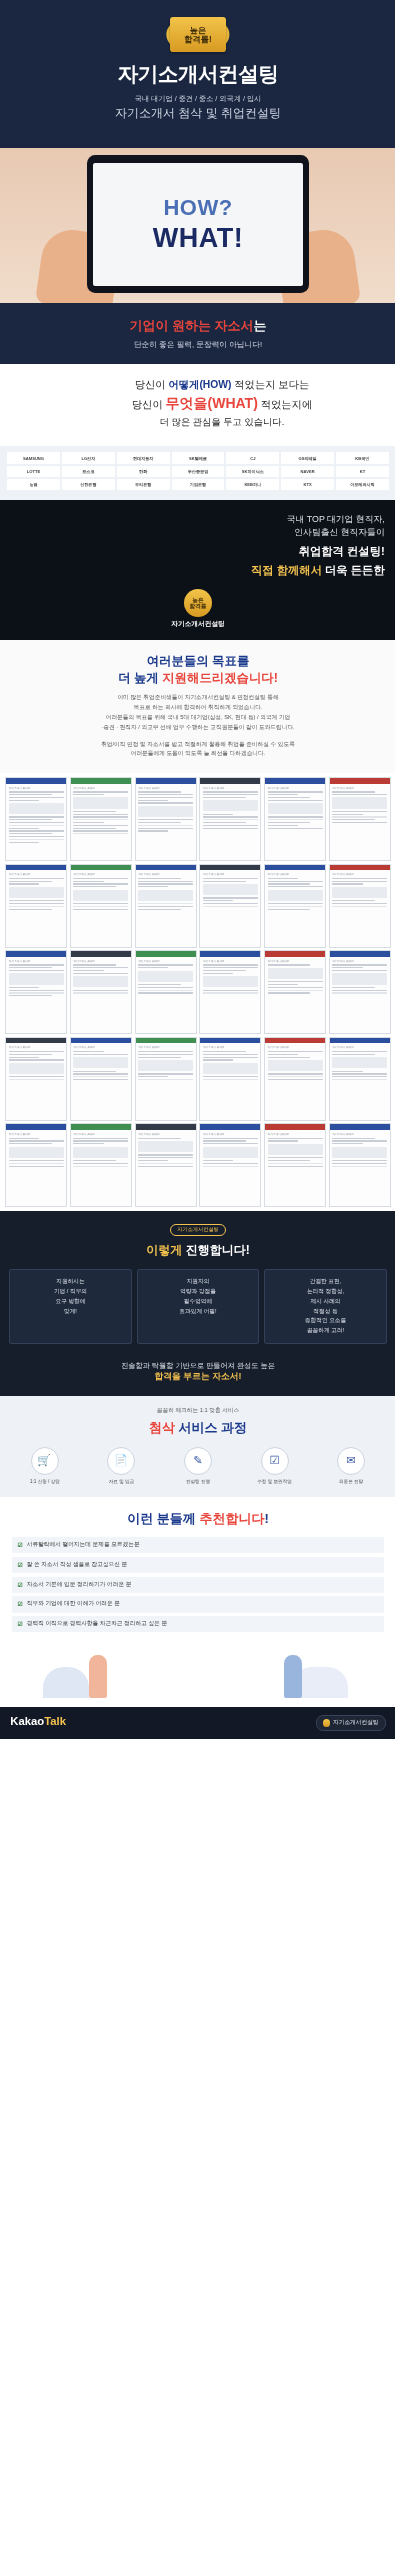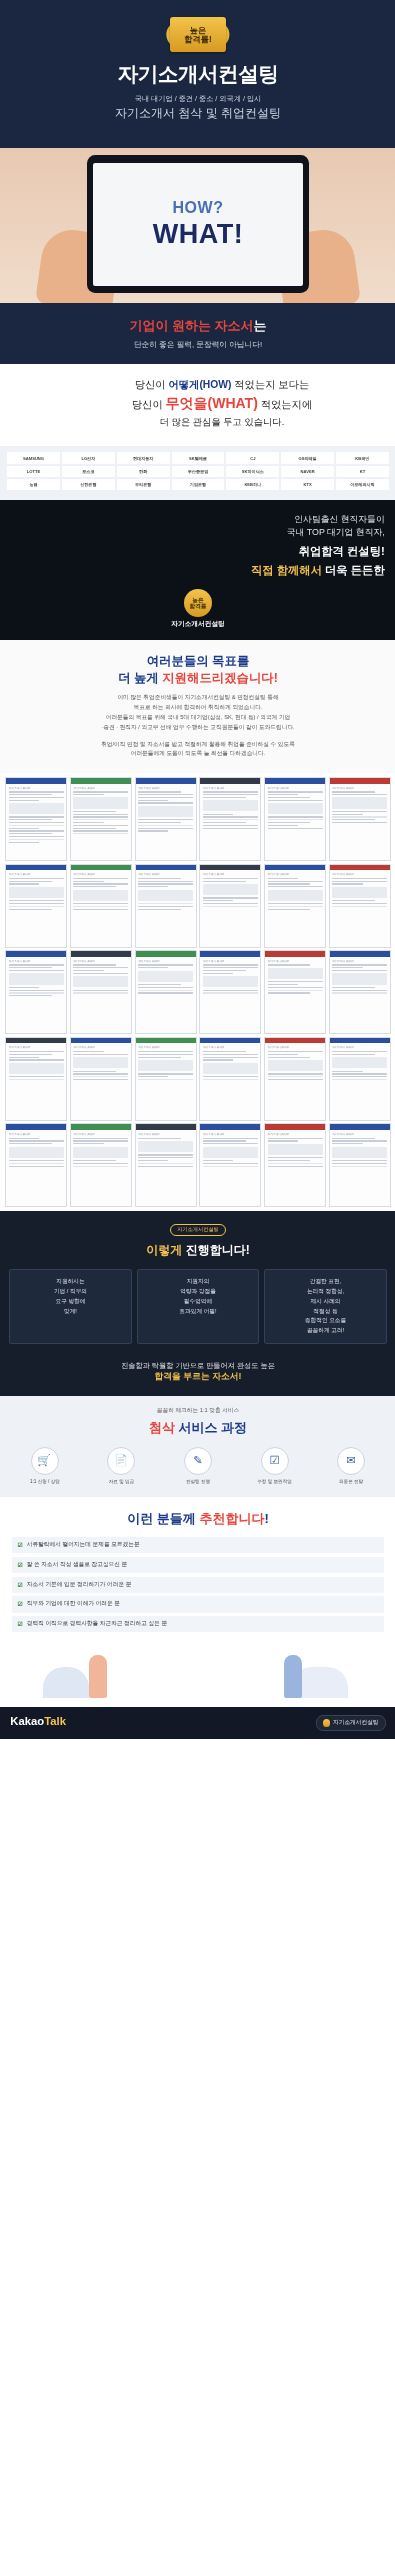--- a/index.html
+++ b/index.html
@@ -47,21 +47,21 @@
   }
   .tablet {
     position: absolute; left: 50%; top: 7.2px; transform: translateX(-50%);
     width: 222px; height: 138px; background: #10131b; border-radius: 8.2px;
     padding: 7.2px 6.2px;
   }
   .tablet-screen {
     width: 100%; height: 100%; background: #f4f6f8; border-radius: 2.1px;
     display: flex; flex-direction: column; align-items: center; justify-content: center;
   }
-  .screen-how { color: #4a6fb5; font-size: 16px; font-weight: bold; letter-spacing: 0.5px;}
+  .screen-how { color: #4a6fb5; font-size: 22px; font-weight: bold; letter-spacing: 0.5px;}
   .screen-what { color: #1b2a63; font-size: 27px; font-weight: bold; letter-spacing: 0.5px; margin-top: 2.1px;}
   .hand { position: absolute; bottom: -5.2px; width: 77px; height: 77px; background: #e9b189; border-radius: 31px 31px 10.3px 10.3px;}
   .hand.left { left: 40px; transform: rotate(8deg); }
   .hand.right { right: 40px; transform: rotate(-8deg); }
   .thumb { position: absolute; width: 21.6px; height: 49px; background: #e5a279; border-radius: 11.3px; top: -21.6px; }
   .hand.left .thumb { right: 4.1px; transform: rotate(18deg); }
   .hand.right .thumb { left: 4.1px; transform: rotate(-18deg); }
 
   
   .redbar {
@@ -272,22 +272,22 @@
       <div class="logo-cell">신한은행</div>
       <div class="logo-cell">우리은행</div>
       <div class="logo-cell">기업은행</div>
       <div class="logo-cell">KEB하나</div>
       <div class="logo-cell">KTX</div>
       <div class="logo-cell">아모레퍼시픽</div>
     </div>
   </section>
 
   <section class="darkcon">
+    <div class="d1">국내 TOP 대기업 현직자,</div>
     <div class="d1">인사팀출신 현직자들이</div>
-    <div class="d1">국내 TOP 대기업 현직자,</div>
     <div class="d2">취업합격 컨설팅!</div>
     <div class="d2">
       <span class="y">직접 함께해서</span><span> 더욱 든든한</span>
     </div>
     <div class="badge">
       <div class="circle">높은<br>합격률</div>
       <div class="txt">자기소개서컨설팅</div>
     </div>
   </section>
 

